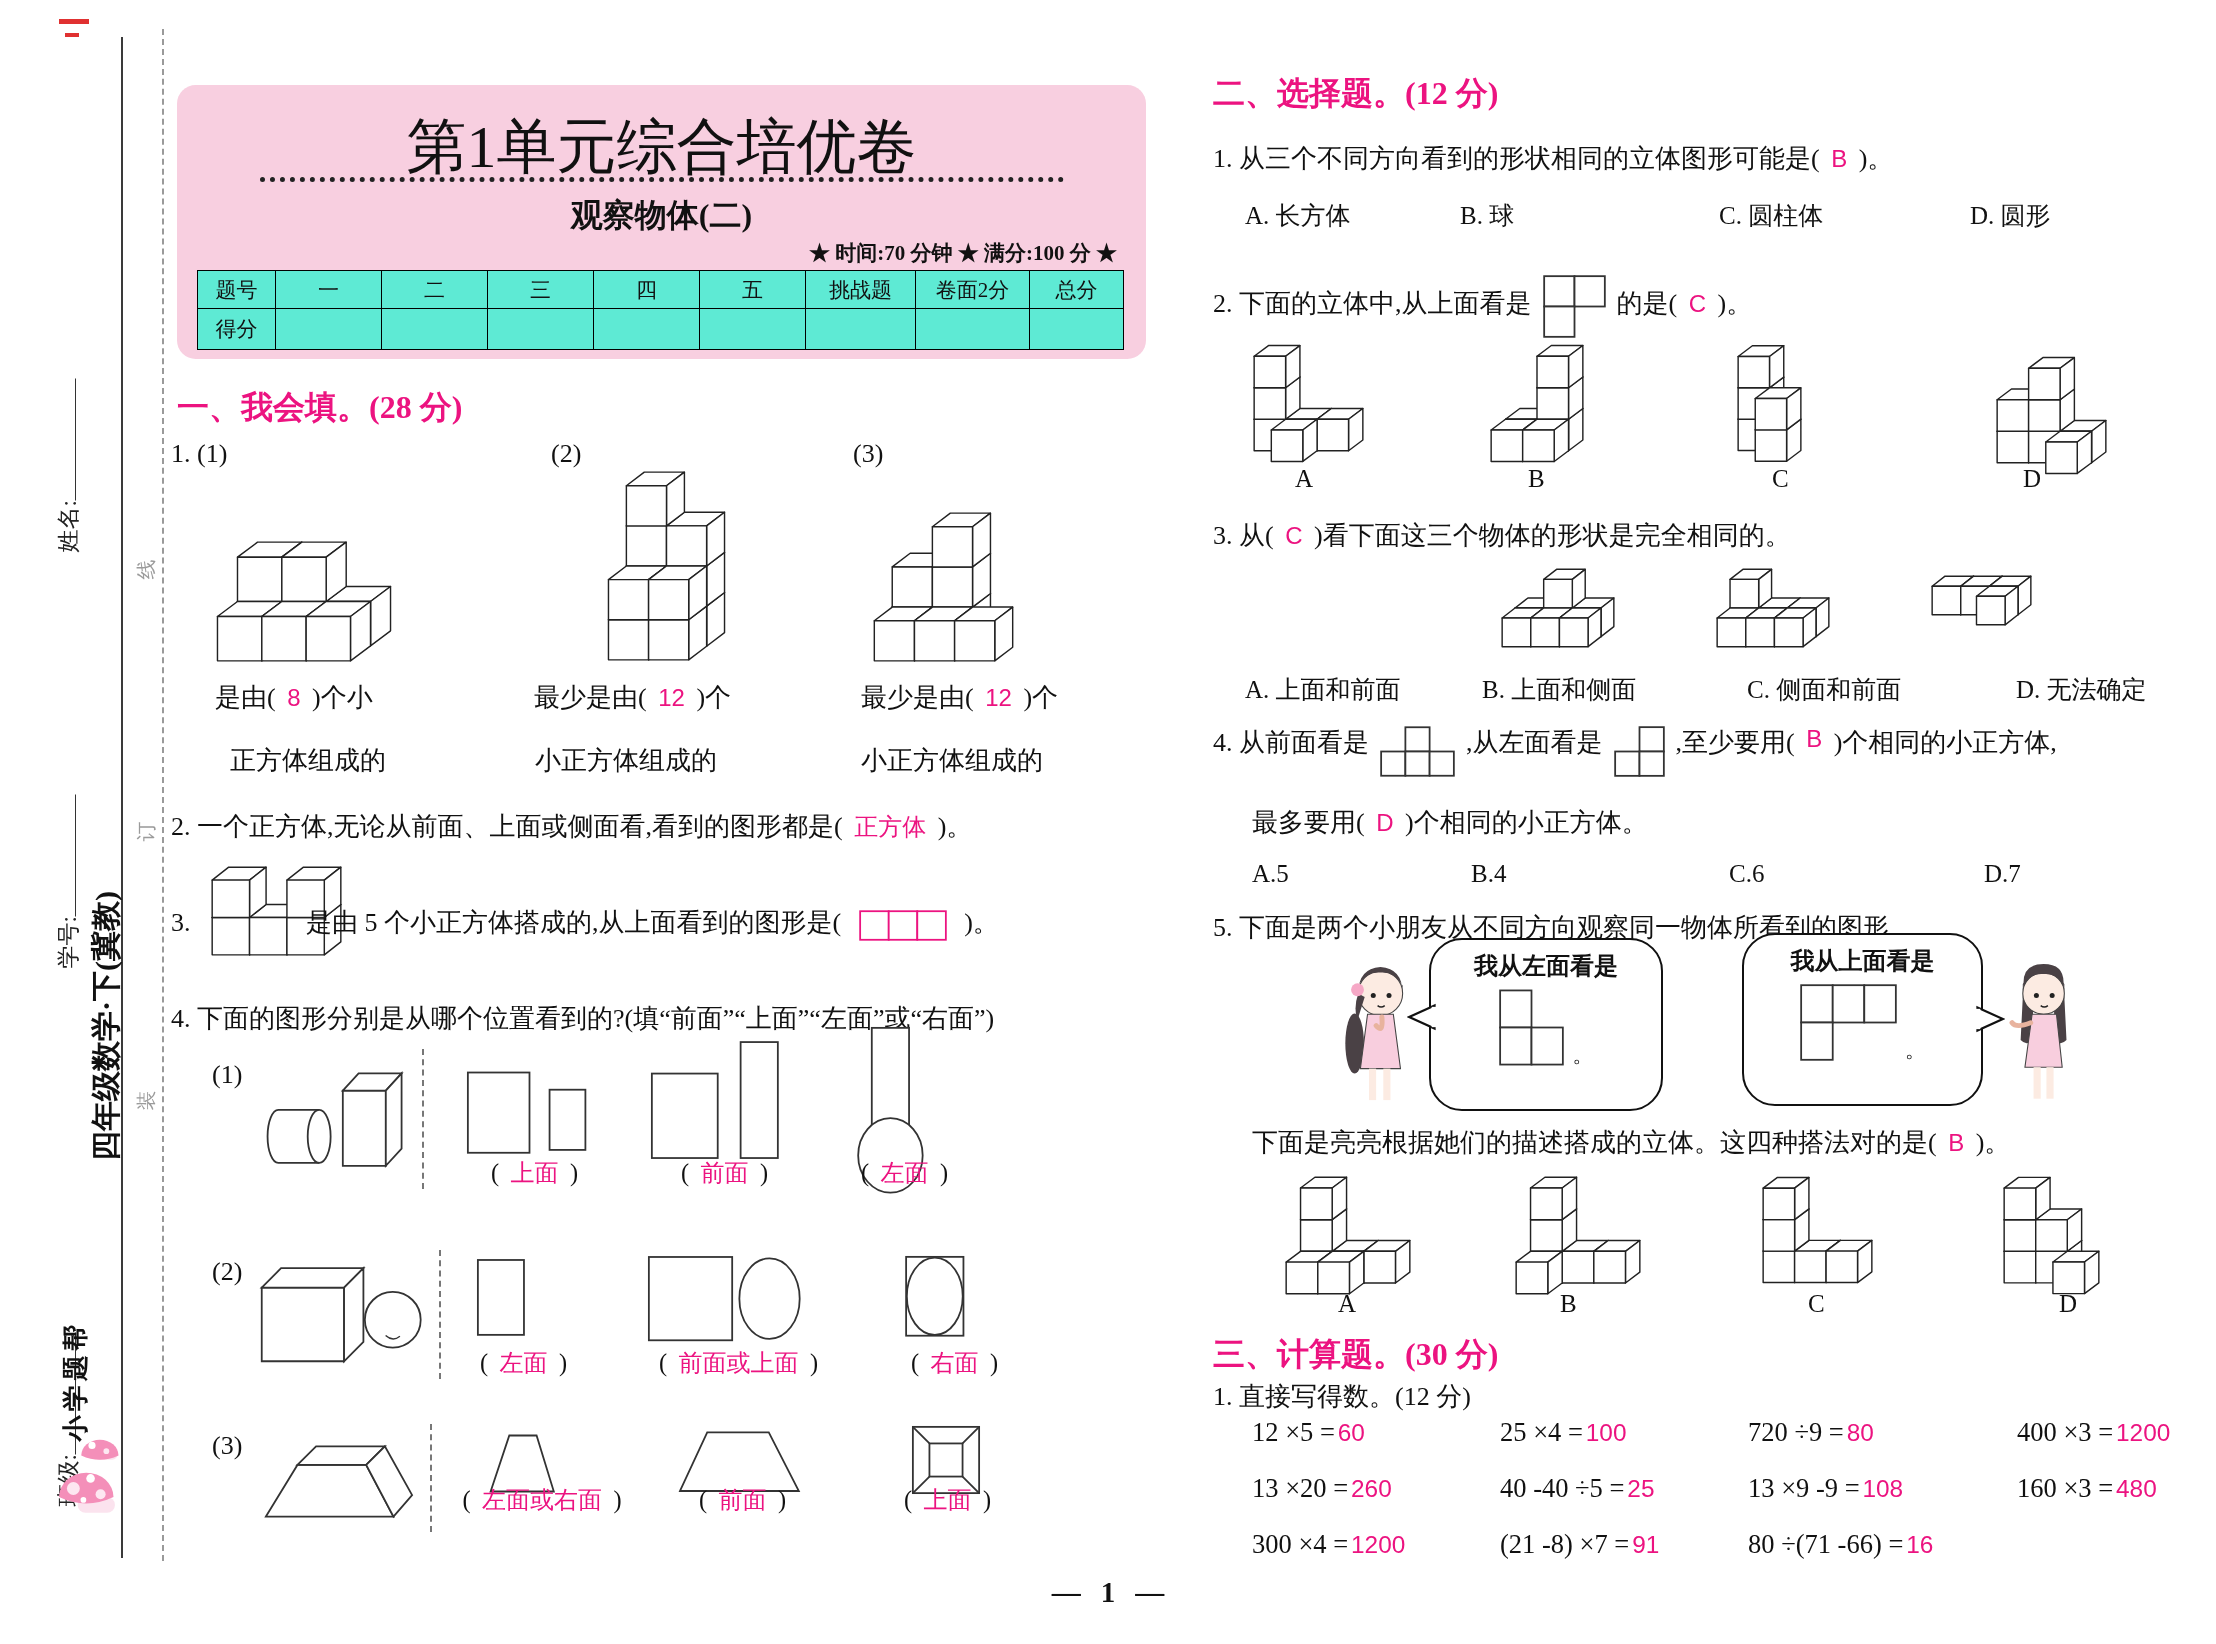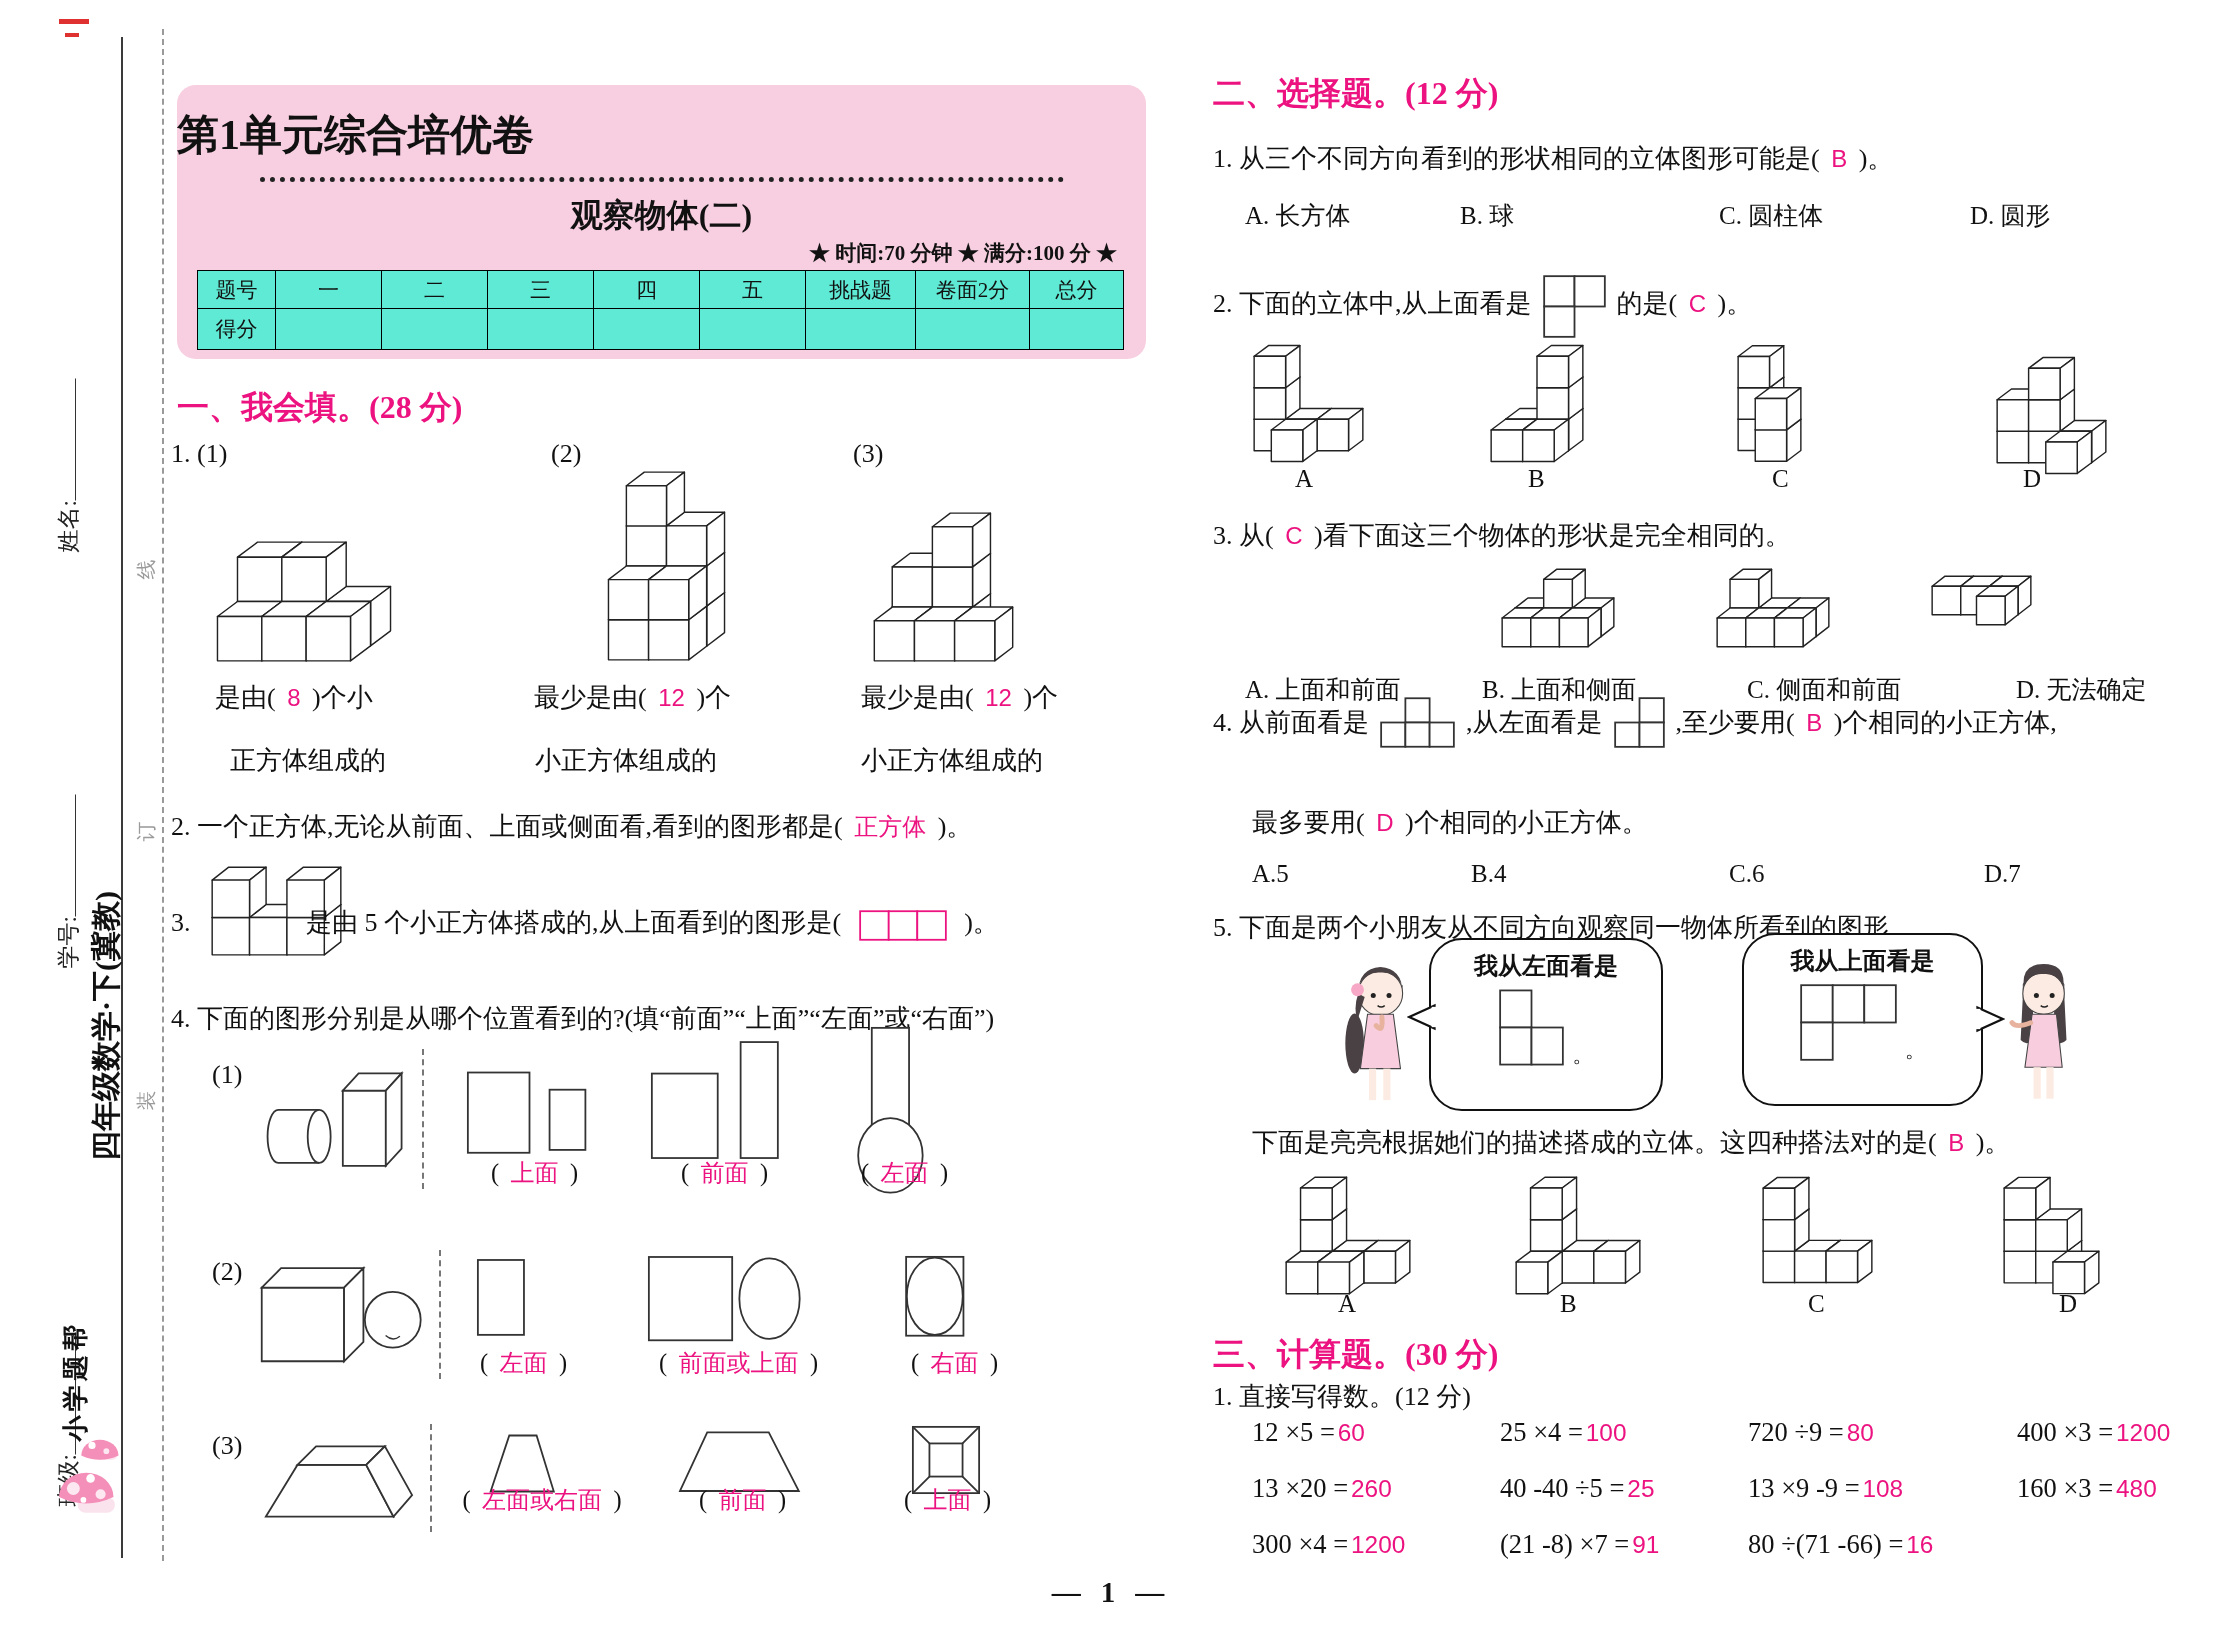--- a/index.html
+++ b/index.html
@@ -16,21 +16,21 @@
   .red-dash{background:#e03131;}
   .side-label{font-size:23px;color:#222;white-space:nowrap;}
   .uline{display:inline-block;border-bottom:1.4px solid #333;width:122px;height:20px;}
   .strip{left:69px;top:868px;width:1435px;height:32px;transform:translate(-50%,-50%) rotate(-90deg);}
   .book-title{left:106px;top:1026px;width:560px;text-align:center;font-weight:bold;font-size:30px;
     transform:translate(-50%,-50%) rotate(-90deg);white-space:nowrap;}
   .brand{left:75px;top:1381px;width:230px;text-align:center;font-size:26px;letter-spacing:4.3px;font-weight:bold;
     transform:translate(-50%,-50%) rotate(-90deg);font-family:"Liberation Sans","DejaVu Sans",sans-serif;}
   
   .panel{left:177px;top:85px;width:969px;height:274px;background:#f8cfe0;border-radius:18.7px;}
-  .panel-title{top:21.5px;width:100%;font-size:42px;font-weight:bold;}
+  .panel-title{top:21.5px;width:100%;text-align:center;font-size:60px;font-weight:normal;}
   .panel-dots{left:83px;top:92px;width:804px;border-bottom:5px dotted #222;}
   .panel-sub{top:109px;width:100%;text-align:center;font-size:32px;font-weight:bold;}
   .panel-meta{right:29px;top:154px;font-size:21px;font-weight:bold;}
   .score-table{left:20px;top:185px;width:927px;border-collapse:collapse;background:#5eead4;}
   .score-table td{border:1.8px solid #000;text-align:center;font-size:21px;height:37px;padding:0;}
   .score-table tr:last-child td{height:40px;}
   .shead{font-size:32px;font-weight:bold;color:#ec1380;}
   .qline{font-size:26px;white-space:nowrap;}
   .ans{color:#ec1380;font-size:24px;padding:0 11.5px;font-family:"Liberation Sans","DejaVu Sans",sans-serif;}
   .opt{position:absolute;font-size:25px;white-space:nowrap;}
@@ -530,21 +530,21 @@
       <polygon points="80,0 120,0 120,-40 80,-40" fill="#fff" stroke="#222" stroke-width="2" stroke-linejoin="round"></polygon>
     </svg>
   </div>
 <div class="abs" style="left:1245px;top:673px;width:947px;height:33px;">
   <span class="opt" style="left:0;">A. 上面和前面</span>
   <span class="opt" style="left:237px;">B. 上面和侧面</span>
   <span class="opt" style="left:502px;">C. 侧面和前面</span>
   <span class="opt" style="left:771px;">D. 无法确定</span>
 </div>
 
-<div class="abs qline" style="left:1213px;top:696px;display:flex;align-items:center;">
+<div class="abs qline" style="left:1213px;top:725px;display:flex;">
   <span>4. 从前面看是</span>
     <span class="inline-fig">
       <svg viewBox="0 0 108 74" width="77" height="53">
         <rect x="37" y="3" width="34" height="34" fill="#fff" stroke="#333" stroke-width="2.5"></rect>
         <rect x="3" y="37" width="34" height="34" fill="#fff" stroke="#333" stroke-width="2.5"></rect>
         <rect x="37" y="37" width="34" height="34" fill="#fff" stroke="#333" stroke-width="2.5"></rect>
         <rect x="71" y="37" width="34" height="34" fill="#fff" stroke="#333" stroke-width="2.5"></rect>
       </svg>
     </span>
     <span>,从左面看是</span>

